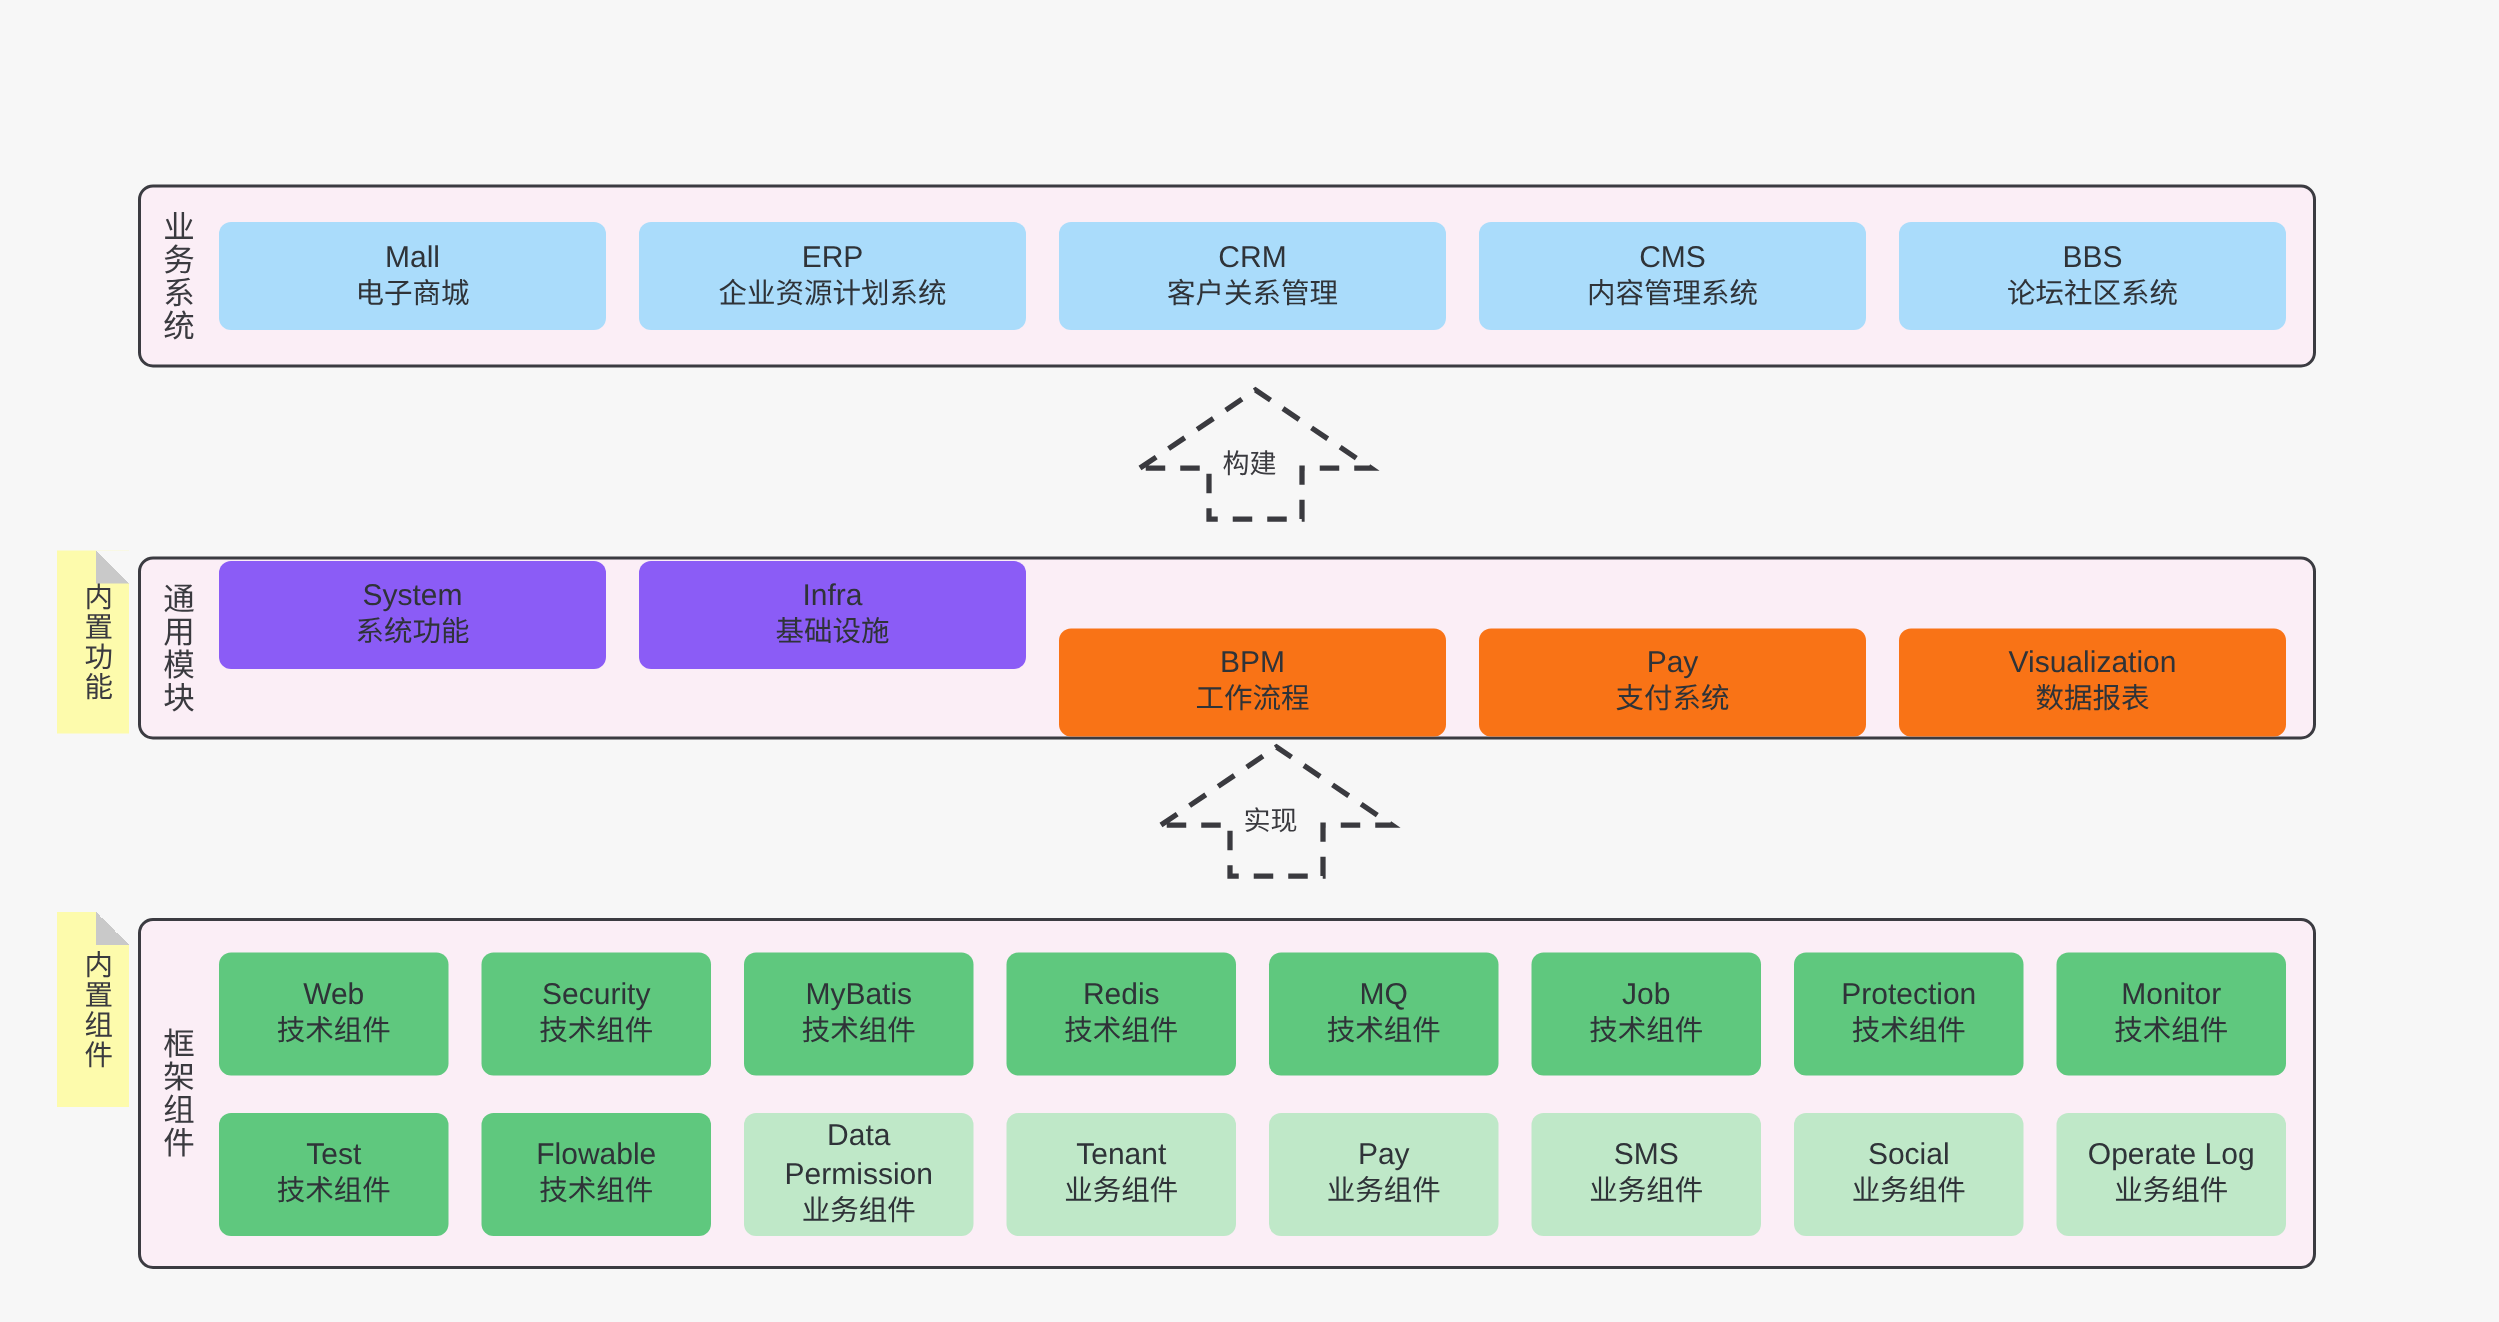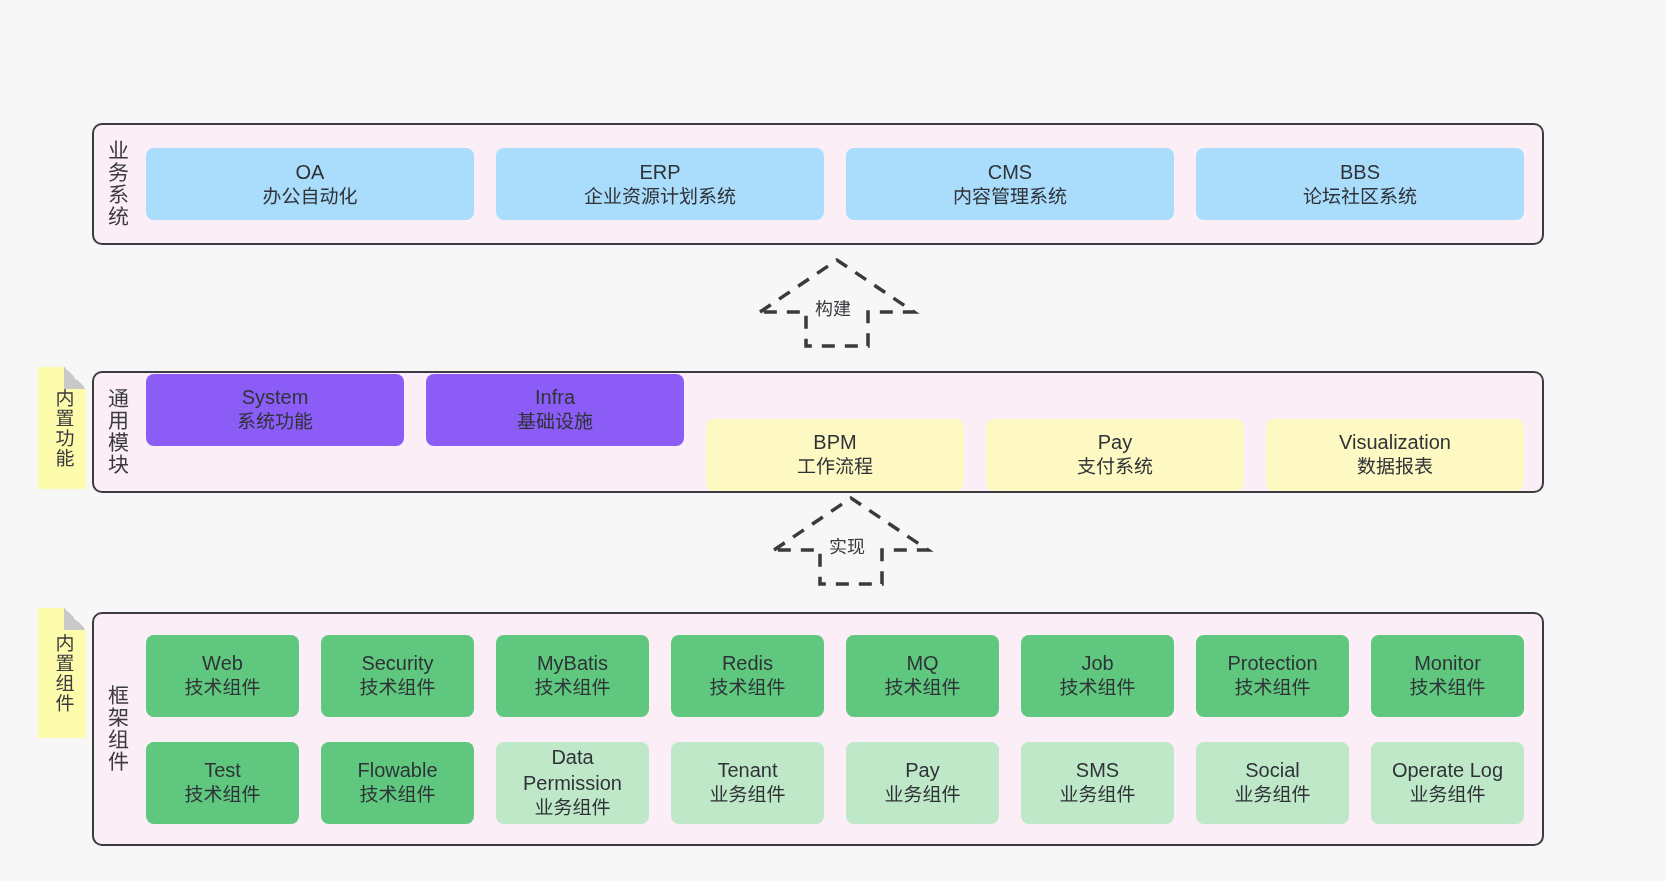--- a/index.html
+++ b/index.html
@@ -72,21 +72,21 @@
     color: #2f3338;
   }
   .cell .cn {
     font-size: 19px;
     color: #2f3338;
   }
 
   
   .c-blue        { background: #aadcfb; }
   .c-red         { background: #8b5cf6; }
-  .c-pink        { background: #fef9c3; margin-top: 45px; }
+  .c-pink        { background: #f97316; margin-top: 45px; }
   .c-green       { background: #5fc87e; }
   .c-green-light { background: #bfe8c8; }
 
   
   #layer-business { left: 92px;  top: 123px; width: 1452px; height: 122px; }
   #layer-modules  { left: 92px;  top: 371px; width: 1452px; height: 122px; }
   #layer-frame    { left: 92px;  top: 612px; width: 1452px; height: 234px; }
 
   #layer-business .row .cell { height: 72px; }
   #layer-modules  .row .cell { height: 72px; }
@@ -139,26 +139,30 @@
   #arrow-implement .arrow-label  { left: 63px; top: 40px; }
 </style>
 </head>
 <body>
 
 <div class="layer" id="layer-business">
   <div class="layer-title">业务系统</div>
   <div class="layer-body">
       <div class="row">
         <div class="cell c-blue">
-          <div class="en">OA</div>
-          <div class="cn">办公自动化</div>
+          <div class="en">Mall</div>
+          <div class="cn">电子商城</div>
         </div>
         <div class="cell c-blue">
           <div class="en">ERP</div>
           <div class="cn">企业资源计划系统</div>
+        </div>
+        <div class="cell c-blue">
+          <div class="en">CRM</div>
+          <div class="cn">客户关系管理</div>
         </div>
         <div class="cell c-blue">
           <div class="en">CMS</div>
           <div class="cn">内容管理系统</div>
         </div>
         <div class="cell c-blue">
           <div class="en">BBS</div>
           <div class="cn">论坛社区系统</div>
         </div>
       </div>

